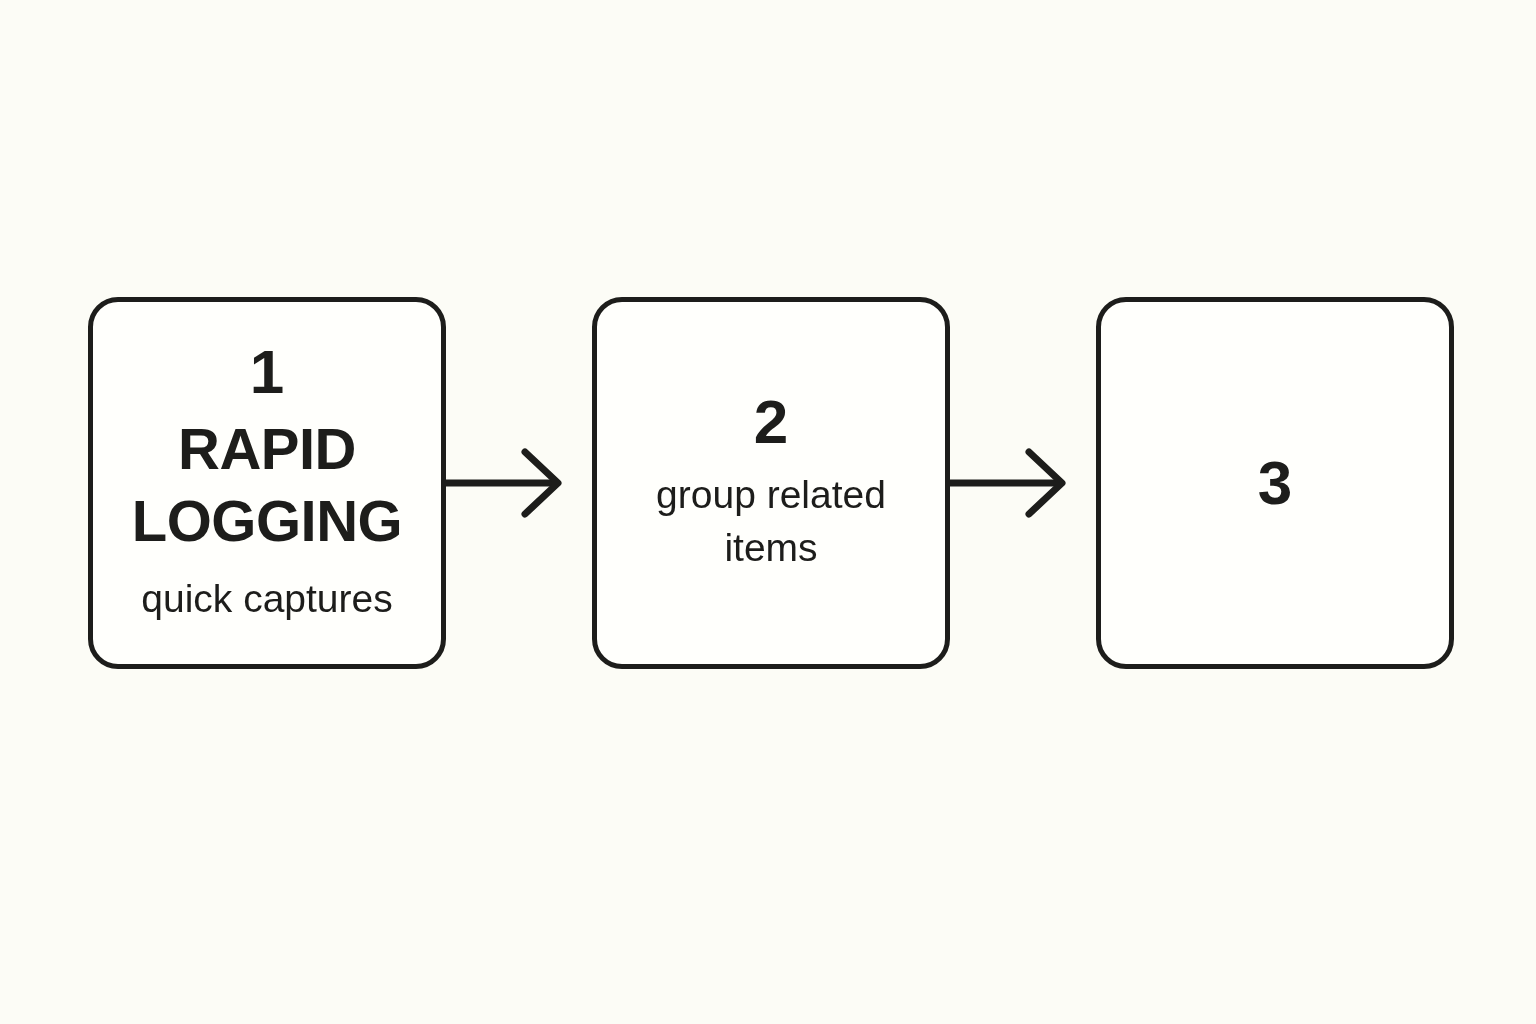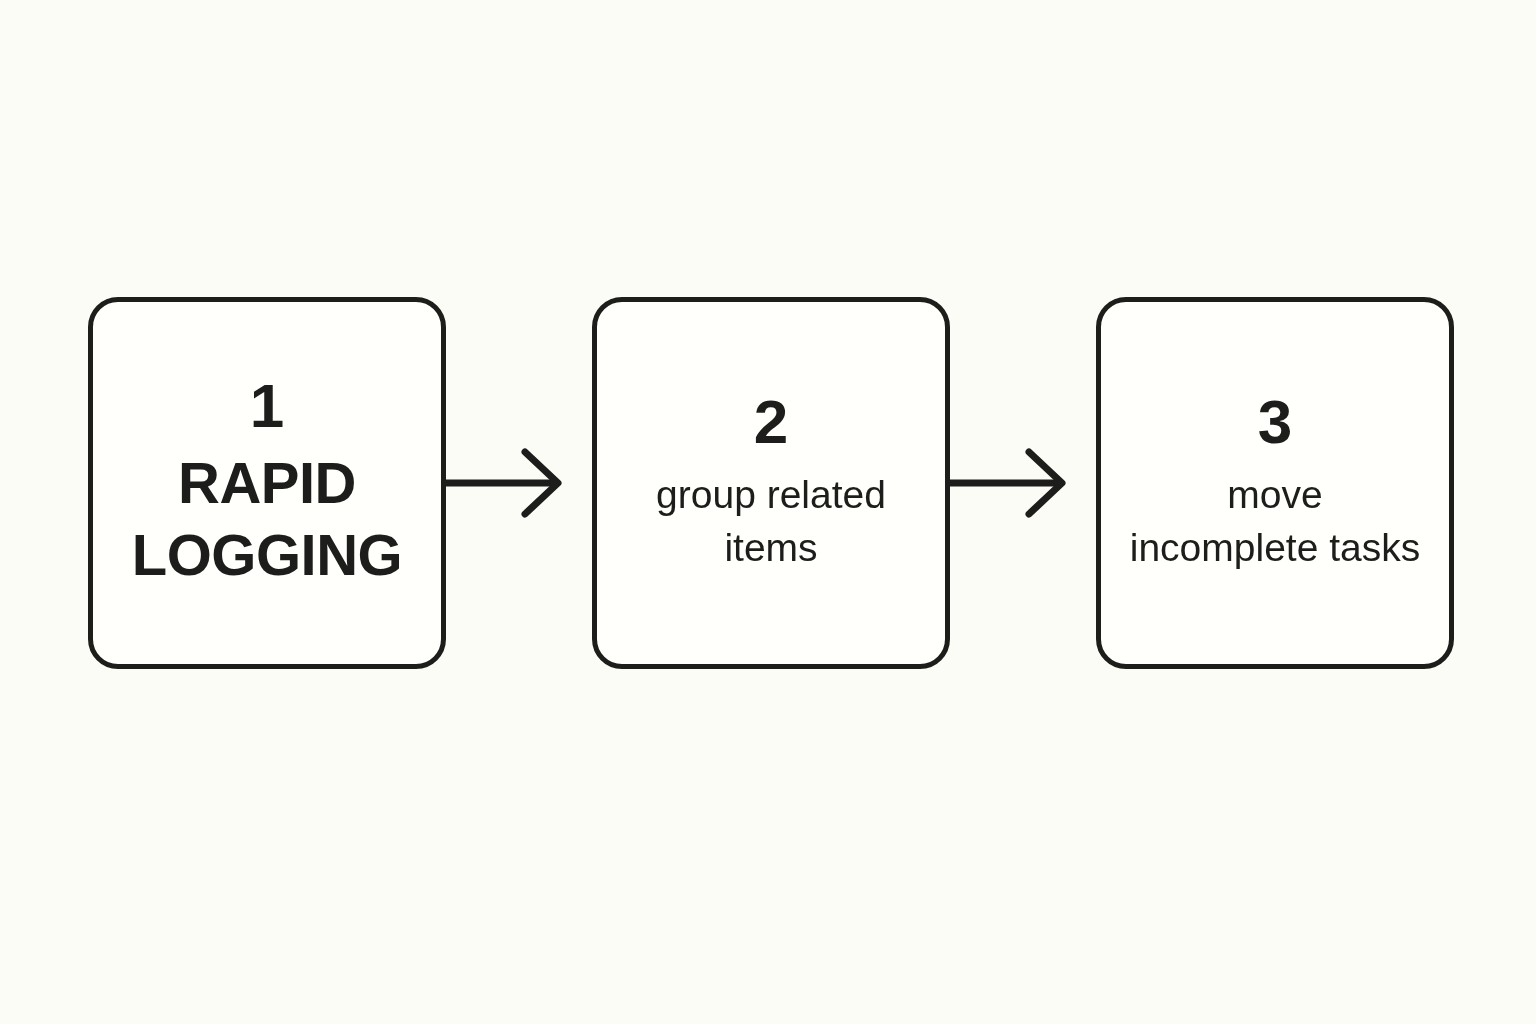--- a/index.html
+++ b/index.html
@@ -81,20 +81,21 @@
 </style>
 </head>
 <body>
 
 <div class="diagram">
 
   <div class="step-card">
     <div class="step-number">1</div>
     <div class="step-title">RAPID
 LOGGING</div>
+    <div class="step-subtitle">quick captures</div>
   </div>
 
   <div class="connector">
     <svg width="146" height="90" viewBox="0 0 146 90">
       <line x1="0" y1="45" x2="108" y2="45" stroke="#1d1d1b" stroke-width="7"></line>
       <polyline points="79,14 112,45 79,76" fill="none" stroke="#1d1d1b" stroke-width="7" stroke-linecap="round" stroke-linejoin="round"></polyline>
     </svg>
   </div>
 
   <div class="step-card">
@@ -105,17 +106,15 @@
 
   <div class="connector">
     <svg width="146" height="90" viewBox="0 0 146 90">
       <line x1="0" y1="45" x2="108" y2="45" stroke="#1d1d1b" stroke-width="7"></line>
       <polyline points="79,14 112,45 79,76" fill="none" stroke="#1d1d1b" stroke-width="7" stroke-linecap="round" stroke-linejoin="round"></polyline>
     </svg>
   </div>
 
   <div class="step-card">
     <div class="step-number">3</div>
-    <div class="step-subtitle">move
-incomplete tasks</div>
   </div>
 
 </div>
 
 </body></html>

